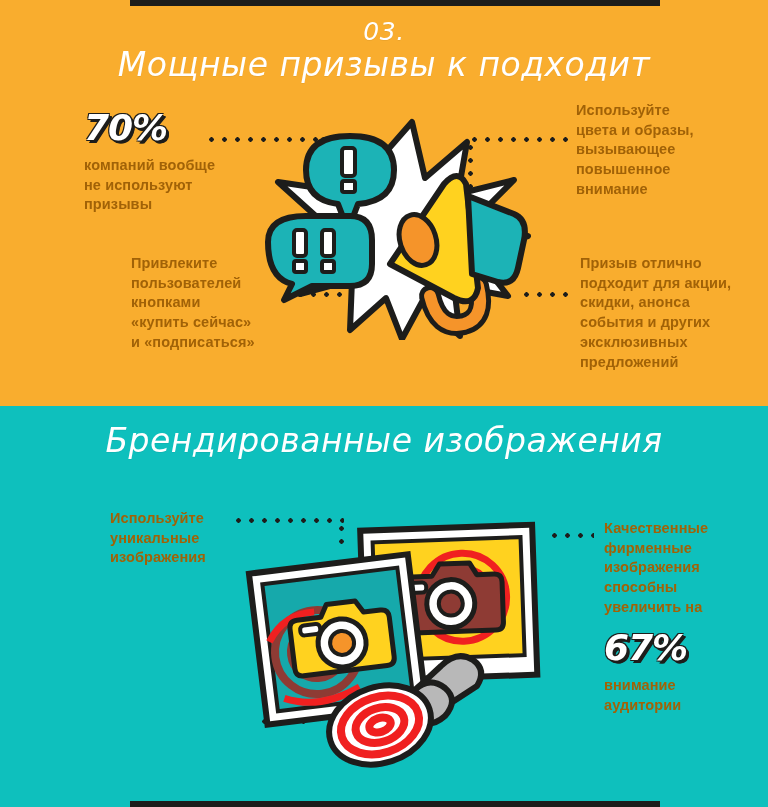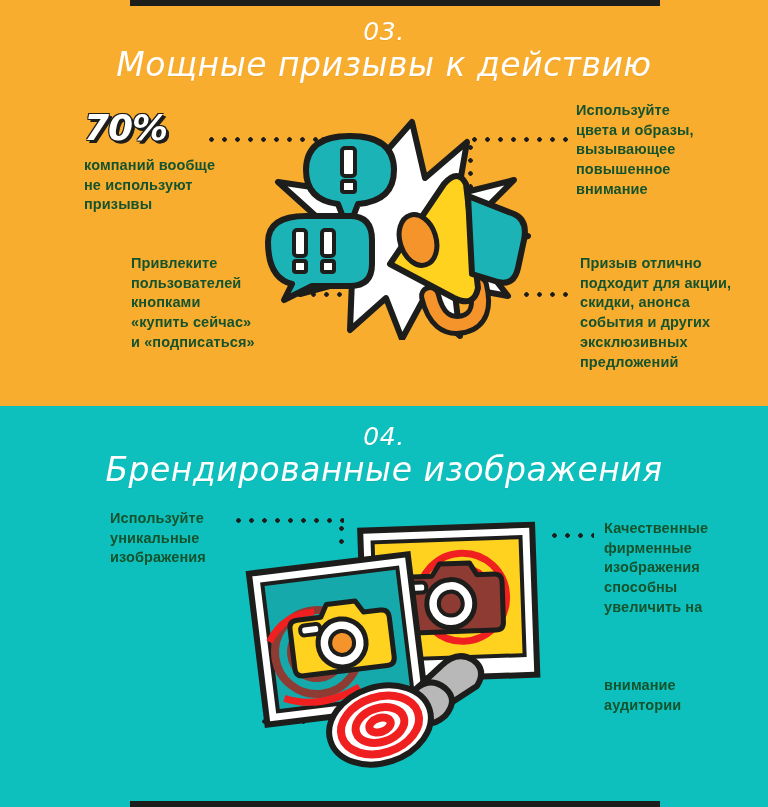--- a/index.html
+++ b/index.html
@@ -41,21 +41,21 @@
   }
   .sec-num { font-size:25px; display:block; margin-bottom:2px; }
   .sec-title { font-size:33px; display:block; }
 
   #head03 { top:18px; }
   #head04 { top:423px; }
 
   
   .callout {
     position:absolute;
-    color:#14532d;
+    color:#a16207;
     font-family:"Liberation Sans", sans-serif;
     font-weight:bold;
     font-size:14.5px;
     line-height:1.36;
     letter-spacing:0.1px;
     white-space:pre-line;
   }
 
   
   .bignum {
@@ -103,21 +103,21 @@
 <div class="stage">
 
   <div class="band-orange"></div>
   <div class="band-teal"></div>
   <div class="edge-bar top"></div>
   <div class="edge-bar bottom"></div>
 
   <div class="sec-head" id="head03">
     <span class="sec-num">03.</span>
     <span class="sec-title">Мощные призывы
-к действию</span>
+к подходит</span>
   </div>
 
   <div class="dots-h" style="left:205px; top:137px; width:160px;"></div>
   <div class="dots-v" style="left:320px; top:141px; height:68px;"></div>
 
   <div class="dots-h" style="left:468px; top:137px; width:100px;"></div>
   <div class="dots-v" style="left:468px; top:141px; height:64px;"></div>
 
   <div class="dots-h" style="left:281px; top:292px; width:62px;"></div>
   <div class="dots-h" style="left:520px; top:292px; width:48px;"></div>
@@ -178,41 +178,41 @@
       <path d="M128 146 L182 66 Q196 50 204 66 L216 170 Q212 190 192 180 Z" fill="#ffd21f" stroke="#1d1d1b" stroke-width="6" stroke-linejoin="round"></path>
       <ellipse cx="156" cy="122" rx="18" ry="26" transform="rotate(-18 156 122)" fill="#f5942a" stroke="#1d1d1b" stroke-width="5"></ellipse>
     </g>
 
     <g>
       <path d="M206 78 L252 96 Q266 102 262 122 L256 150 Q252 168 236 164 L210 156 Z" fill="#1cb3b6" stroke="#1d1d1b" stroke-width="6" stroke-linejoin="round"></path>
     </g>
   </svg>
 
   <div class="sec-head" id="head04">
-    <span class="sec-num">04.</span>
     <span class="sec-title">Брендированные
 изображения</span>
   </div>
 
   <div class="dots-h" style="left:232px; top:518px; width:112px;"></div>
   <div class="dots-v" style="left:339px; top:522px; height:26px;"></div>
 
   <div class="dots-h" style="left:548px; top:533px; width:46px;"></div>
 
   <div class="dots-h" style="left:258px; top:719px; width:56px;"></div>
 
   <div class="callout" style="left:110px; top:509px; width:180px;">Используйте
 уникальные
 изображения</div>
   <div class="callout" style="left:604px; top:519px; width:170px;">Качественные
 фирменные
 изображения
 способны
 увеличить на</div>
 
+  <div class="bignum" style="left:604px; top:627px;">67%</div>
   <div class="callout" style="left:604px; top:676px; width:170px;">внимание
 аудитории</div>
 
   <svg class="illus" id="branded-images-illustration" width="300" height="250" viewBox="0 0 300 250">
 
     <g transform="rotate(-2 195 90)">
       <rect x="118" y="8" width="172" height="150" fill="#ffffff" stroke="#1d1d1b" stroke-width="6"></rect>
       <rect x="130" y="20" width="148" height="118" fill="#ffd21f" stroke="#1d1d1b" stroke-width="4"></rect>
 
       <g>

